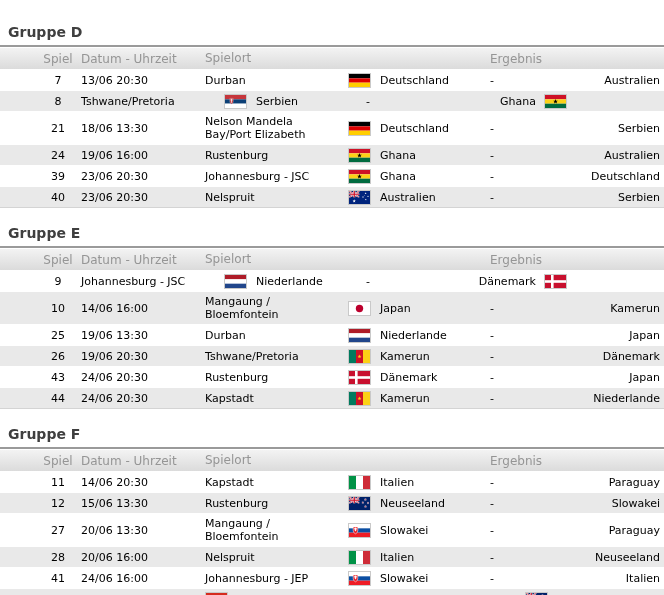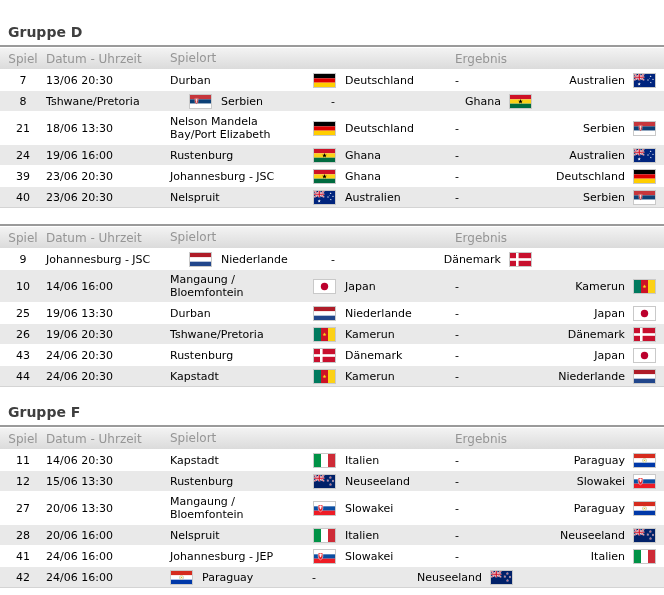--- a/index.html
+++ b/index.html
@@ -6,21 +6,21 @@
   body{font-family:"DejaVu Sans","Liberation Sans",sans-serif;color:#000;}
   .page{width:664px;padding-top:7px;}
   .group{margin-bottom:16px;}
   .group-title{font-size:14px;font-weight:bold;color:#3f3f3f;margin:17px 0 4px 8px;line-height:17px;}
   .title-rule{height:2px;background:#9a9a9a;}
   .thead{display:flex;align-items:center;height:21px;margin-top:1px;
          background:linear-gradient(#f3f3f3,#dbdbdb);color:#959595;font-size:12px;white-space:nowrap;}
   .tbody{border-bottom:1px solid #d4d4d4;}
   .row{display:flex;align-items:center;min-height:20px;border-top:1px solid #fff;font-size:11px;background:#fff;}
   .row.alt{background:#e9e9e9;}
-  .c-spiel{width:46px;flex:none;text-align:center;}
+  .c-spiel{width:46px;flex:none;text-align:center;padding-left:35px;}
   .c-datum{width:124px;flex:none;}
   .c-ort{width:143px;flex:none;box-sizing:border-box;padding:3px 10px 3px 0;line-height:13px;}
   .c-flag{width:23px;flex:none;display:flex;align-items:center;}
   .c-home{width:119px;flex:none;box-sizing:border-box;padding-left:9px;white-space:nowrap;}
   .c-res{width:57px;flex:none;text-align:left;}
   .c-away{width:121px;flex:none;box-sizing:border-box;text-align:right;padding-right:8px;white-space:nowrap;}
   .flag{display:inline-block;width:21px;height:13px;border:1px solid #c9c9c9;line-height:0;background:#fff;}
   .flag svg{display:block;}
 </style>
 </head>
@@ -251,20 +251,21 @@
                   <rect x="0.5" y="1.2" width="2.4" height="0.7" fill="#fff"></rect>
                 </g>
               </svg>
             </span>
           </div>
         </div>
       </div>
   </div>
 
   <div class="group">
+    <div class="group-title">Gruppe E</div>
     <div class="title-rule"></div>
     <div class="thead">
       <div class="c-spiel">Spiel</div>
       <div class="c-datum">Datum - Uhrzeit</div>
       <div class="c-ort">Spielort</div>
       <div class="c-flag"></div>
       <div class="c-home"></div>
       <div class="c-res">Ergebnis</div>
       <div class="c-away"></div>
       <div class="c-flag"></div>

